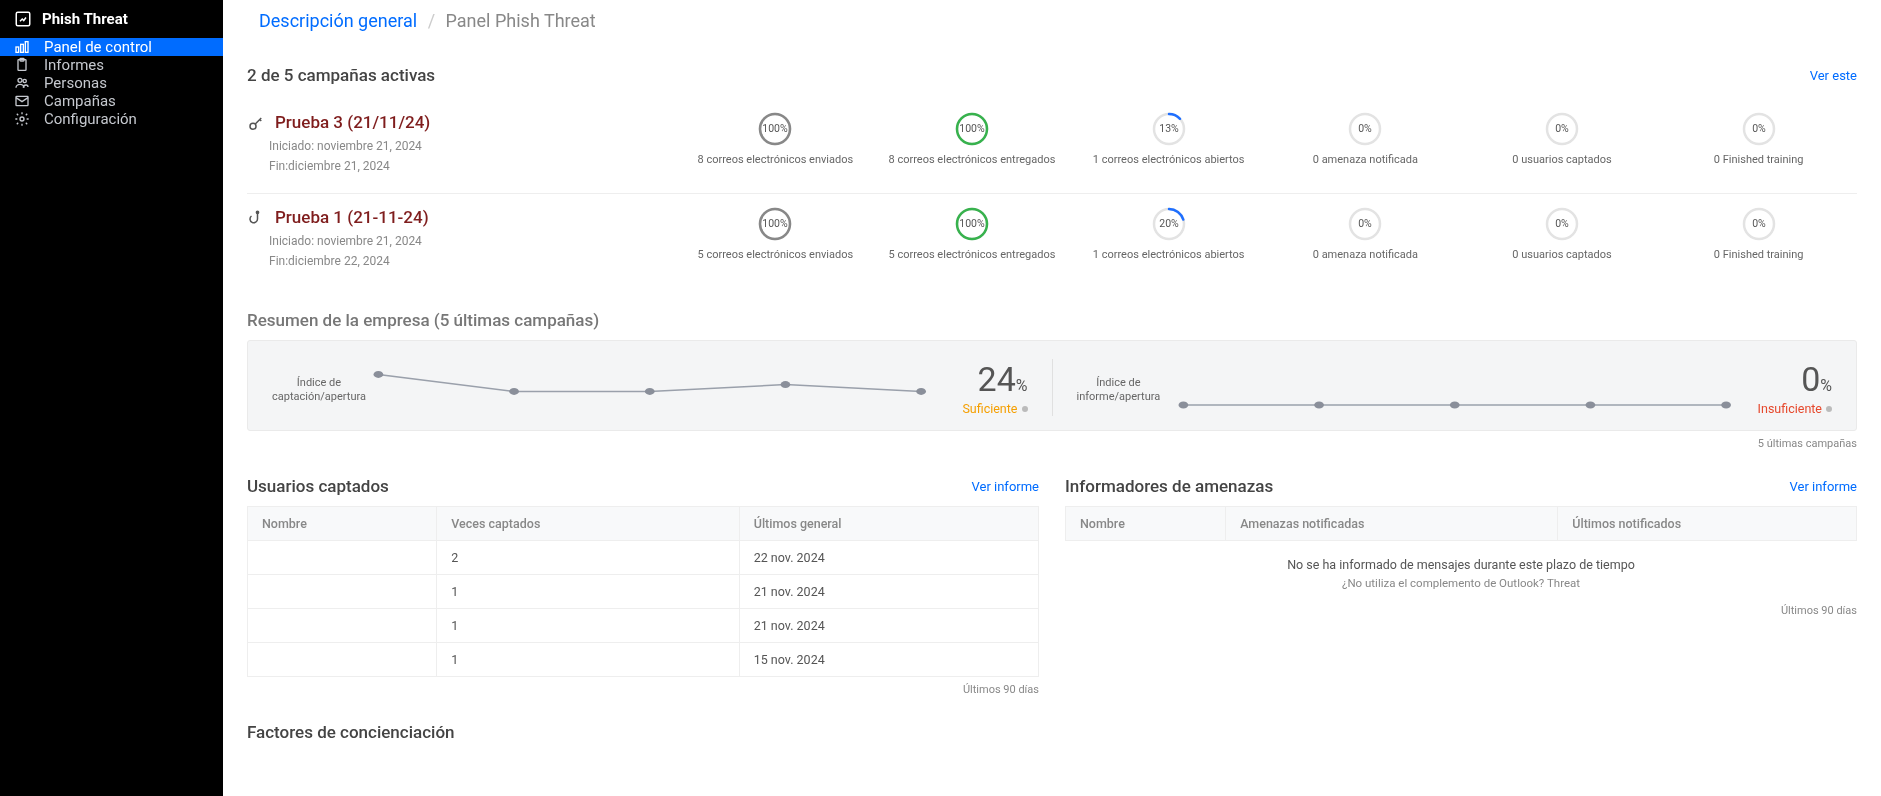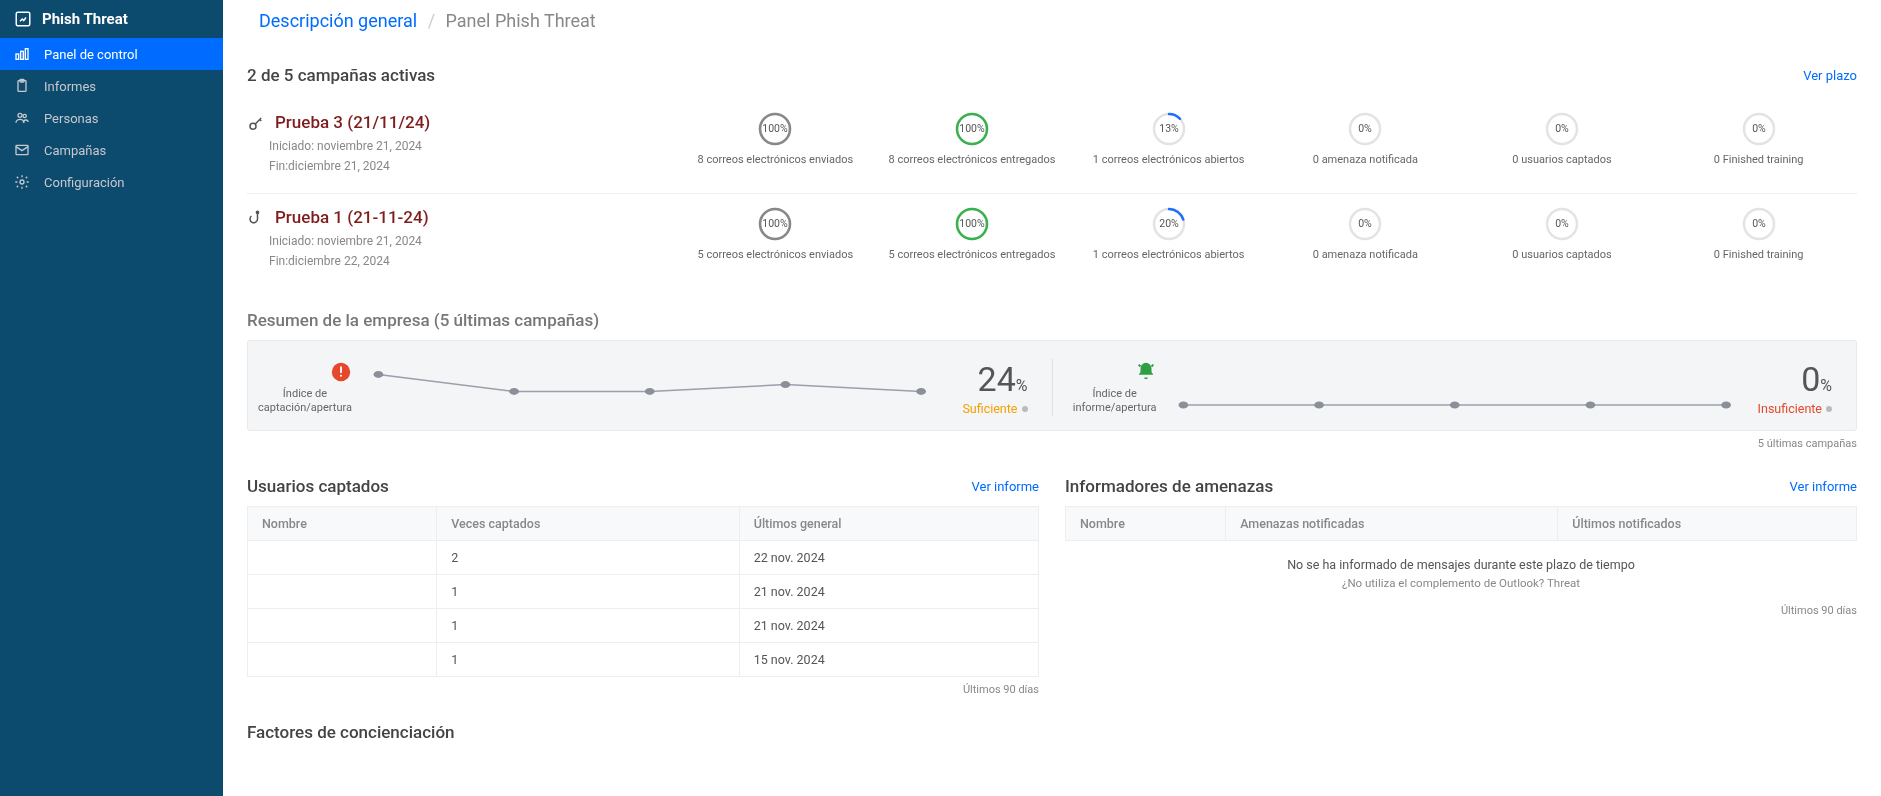--- a/index.html
+++ b/index.html
@@ -1,24 +1,24 @@
 <!DOCTYPE html>
 <html lang="es"><head>
 <meta charset="utf-8">
 <style>
   * { box-sizing: border-box; margin: 0; padding: 0; }
   html, body { height: 100%; font-family: -apple-system, BlinkMacSystemFont, "Segoe UI", Roboto, Arial, sans-serif; background: #fff; color: #333; }
   body { display: flex; }
 
   
-  .sidebar { width: 223px; background: #0c4a6e; color: #e8e8e8; flex-shrink: 0; display: flex; flex-direction: column; }
+  .sidebar { width: 223px; background: #000000; color: #e8e8e8; flex-shrink: 0; display: flex; flex-direction: column; }
   .sidebar-header { display: flex; align-items: center; gap: 10px; padding: 10px 14px; font-weight: 700; font-size: 15px; color: #fff; }
   .sidebar-header svg { width: 18px; height: 18px; }
   .sidebar-nav { list-style: none; }
-  .sidebar-nav li { display: flex; align-items: center; gap: 14px; padding: 8px 14px; font-size: 13px; color: #c5c8ce; cursor: pointer; }
+  .sidebar-nav li { display: flex; align-items: center; gap: 14px; padding: 0 14px; font-size: 15px; color: #c5c8ce; cursor: pointer; }
   .sidebar-nav li.active { background: #006cff; color: #fff; }
   .sidebar-nav li svg { width: 16px; height: 16px; flex-shrink: 0; }
 
   
   .main { flex: 1; display: flex; flex-direction: column; overflow: auto; }
   .breadcrumb { padding: 10px 36px; font-size: 18px; color: #888; }
   .breadcrumb a { color: #006cff; text-decoration: none; }
   .breadcrumb .sep { margin: 0 6px; color: #ccc; }
 
   .content { padding: 10px 24px 40px; }
@@ -42,21 +42,21 @@
   
   .donut-track { stroke: #e3e3e3; fill: none; }
   .donut-val   { fill: none; stroke-linecap: round; transform: rotate(-90deg); transform-origin: 50% 50%; }
   .donut-text  { font-size: 10.5px; fill: #555; text-anchor: middle; dominant-baseline: middle; }
 
   
   .summary-title { font-size: 17px; font-weight: 500; color: #777; margin-top: 22px; margin-bottom: 10px; }
   .summary-panel { background: #f4f5f6; border: 1px solid #eaeaea; border-radius: 3px; padding: 18px 24px 14px; display: flex; gap: 24px; position: relative; }
   .summary-half { flex: 1; display: flex; align-items: center; gap: 18px; }
   .summary-divider { width: 1px; background: #e0e0e0; }
-  .kpi-icon-col { display: flex; flex-direction: column; align-items: flex-end; width: 80px; text-align:center; }
+  .kpi-icon-col { display: flex; flex-direction: row; align-items: flex-end; width: 80px; text-align:center; }
   .kpi-icon-col .lbl { font-size: 11px; color: #666; line-height: 1.2; margin-top: 4px; }
   .kpi-num-col { text-align: right; min-width: 80px; }
   .kpi-big { font-size: 34px; color: #555; font-weight: 400; }
   .kpi-big .pct { font-size: 16px; }
   .kpi-status { font-size: 12.5px; margin-top: 2px; display:flex; align-items:center; justify-content:flex-end; gap:4px;}
   .dot { width:6px; height:6px; border-radius:50%; background:#bbb; display:inline-block;}
   .spark-col { flex: 1; display:flex; align-items:center; }
   .spark-col svg { width: 100%; height: 46px; }
   .footnote-right { text-align: right; font-size: 11px; color: #888; margin-top: 6px; }
 
@@ -130,21 +130,21 @@
   <div class="breadcrumb">
     <a href="#">Descripción general</a>
     <span class="sep">/</span>
     <span>Panel Phish Threat</span>
   </div>
 
   <div class="content">
 
     <div class="section-row">
       <h2 class="section-title">2 de 5 campañas activas</h2>
-      <a class="link">Ver plazo</a>
+      <a class="link">Ver este</a>
     </div>
     <div id="campaigns">
         <div class="campaign">
           <div class="campaign-info">
             <div style="display:flex;align-items:center;gap:10px;">
               <svg class="campaign-icon" viewBox="0 0 24 24" fill="none" stroke="#555" stroke-width="2">
                 <circle cx="8" cy="15" r="4"></circle>
                 <path d="M11 12l8-8M17 6l2 2"></path>
               </svg>
               <span class="campaign-title">Prueba 3 (21/11/24)</span>

